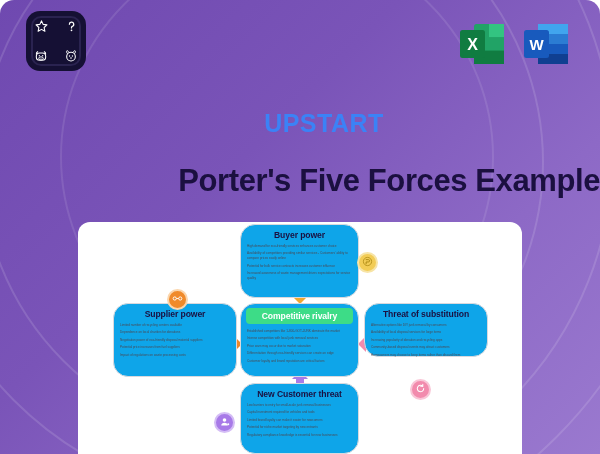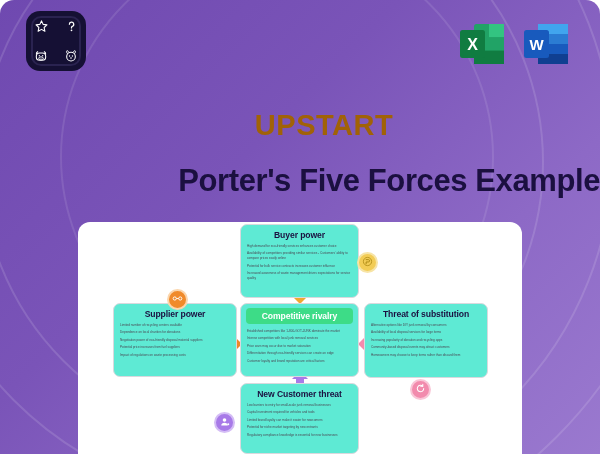--- a/index.html
+++ b/index.html
@@ -40,55 +40,55 @@
      pointer-events:none;}
 
   
   .office{position:absolute;top:18px;display:block;width:52px;height:52px;}
   .office.xls{right:92px;}
   .office.doc{right:28px;}
 
   
   .brand{
     position:absolute;left:0;right:0;top:109px;text-align:center;
-    color:#a16207;font-size:29px;font-weight:bold;letter-spacing:.5px;margin-left:48px;
+    color:#3b82f6;font-size:25px;font-weight:bold;letter-spacing:.5px;margin-left:48px;
   }
   .maintitle{
     position:absolute;left:0;right:0;top:163px;text-align:right;
     color:#1b1040;font-size:31px;font-weight:bold;letter-spacing:-.4px;
   }
 
   
   .card{
     position:absolute;left:78px;top:222px;width:444px;height:232px;
     background:#ffffff;border-radius:12px 12px 0 0;
   }
 
   
   .box{
-    position:absolute;background:#5eead4;border:1px solid #d9d9de;border-radius:7px;
+    position:absolute;background:#0ea5e9;border:1px solid #d9d9de;border-radius:15px;
     box-sizing:border-box;padding:5px 6px 6px 6px;
   }
   .box h4{
     margin:0 0 4px 0;text-align:center;color:#1b1040;
     font-size:8.6px;font-weight:bold;letter-spacing:-.1px;
   }
   .box.center h4{
     background:#3ddc87;color:#ffffff;border-radius:4px;
     padding:3px 2px;font-size:8.6px;margin:-1px -1px 5px -1px;
   }
   .box ul{margin:0;padding:0;list-style:none;}
   .box li{
     font-size:3.1px;line-height:1.55;color:#4a4a55;margin-bottom:2.6px;
   }
 
   #buyer{left:240px;top:224px;width:119px;height:74px;}
   #supplier{left:113px;top:303px;width:124px;height:74px;}
   #rivalry{left:240px;top:303px;width:119px;height:74px;}
-  #substitution{left:364px;top:303px;width:124px;height:75px;}
+  #substitution{left:364px;top:303px;width:124px;height:54px;}
   #entrants{left:240px;top:383px;width:119px;height:71px;}
   .ar-down{left:291px;top:288px;}
   .ar-up{left:291px;top:371px;}
   .ar-right{left:226px;top:335px;}
   .ar-left{left:358px;top:335px;}
 
   
   .badge{
     position:absolute;width:21px;height:21px;border-radius:50%;
     display:flex;align-items:center;justify-content:center;

